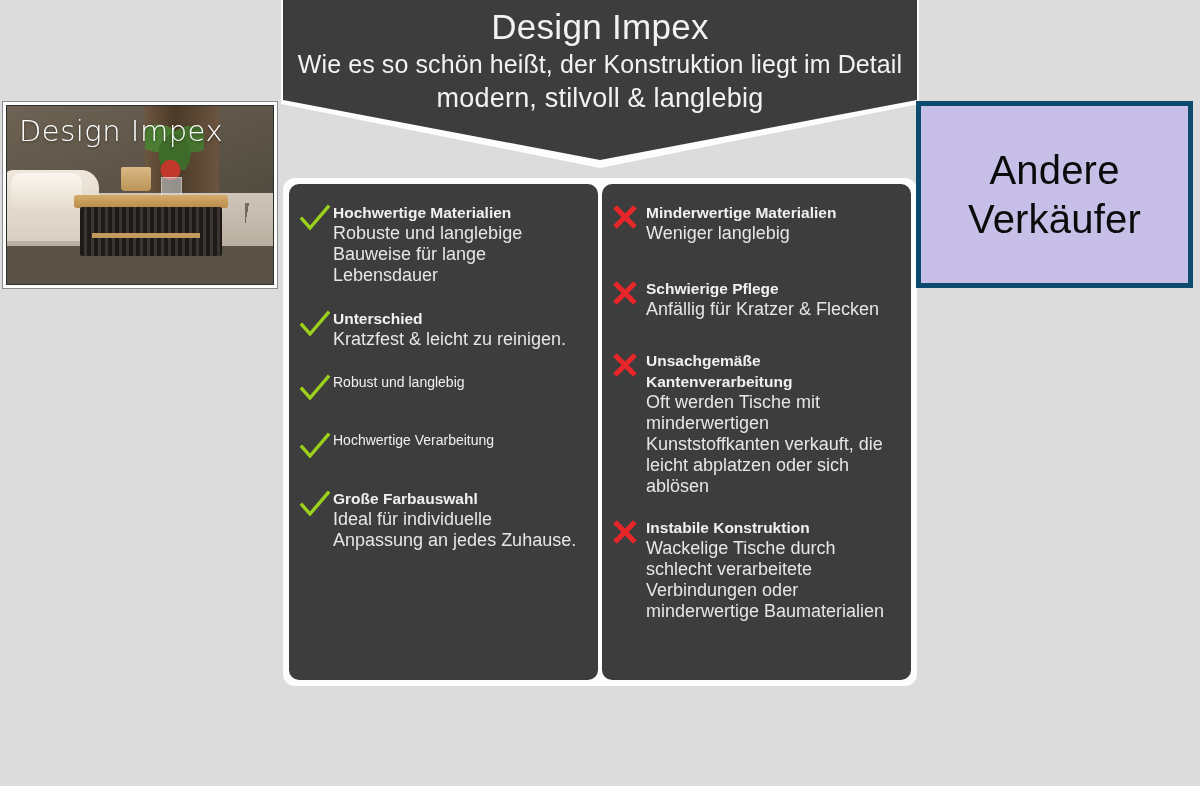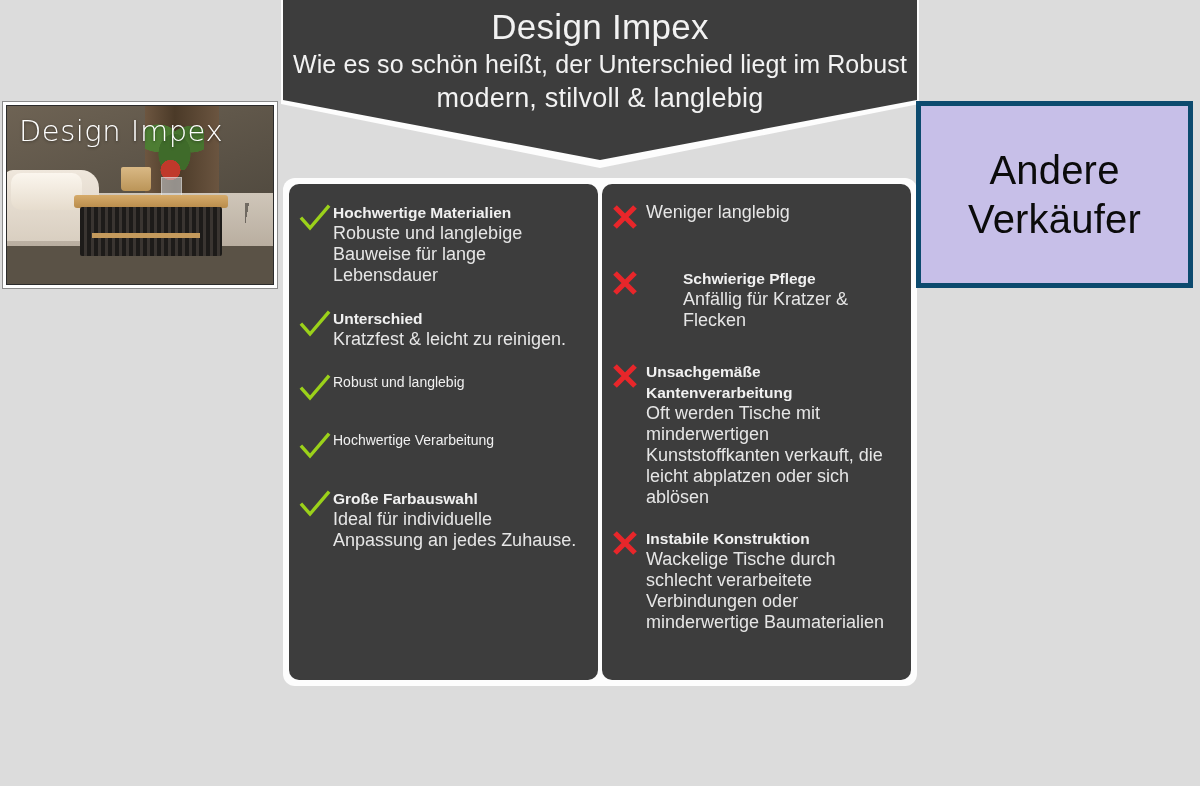--- a/index.html
+++ b/index.html
@@ -158,21 +158,21 @@
   #panel-pros .item{margin-bottom:22px;}
   #panel-pros .item.tight{margin-bottom:26px;}
   #panel-cons .item{margin-bottom:20px;}
 </style>
 </head>
 <body>
 
 <div id="header-shadow"></div>
 <div id="header-banner">
   <div id="header-title">Design Impex</div>
-  <div id="header-sub1">Wie es so schön heißt, der Unterschied liegt im Robust</div>
+  <div id="header-sub1">Wie es so schön heißt, der Konstruktion liegt im Detail</div>
   <div id="header-sub2">modern, stilvoll &amp; langlebig</div>
 </div>
 
 <div id="product-photo-frame">
   <div id="product-photo">
     <div id="photo-sofa"></div>
     <div id="photo-plant"></div>
     <div id="photo-pot"></div>
     <div id="photo-flowers"></div>
     <div id="photo-vase"></div>
@@ -255,25 +255,26 @@
 
   <div class="panel" id="panel-cons">
 
     <div class="item">
       <span class="icon x-icon">
         <svg viewBox="0 0 26 26">
             <path d="M3 3 L23 23 M23 3 L3 23" stroke="#e8262a" stroke-width="5.2" stroke-linecap="butt"></path>
           </svg>
       </span>
       <div class="body">
+        <div class="item-title">Minderwertige Materialien</div>
         <div class="item-desc">Weniger langlebig</div>
       </div>
     </div>
 
-    <div class="item" style="margin-top:34px;gap:37px;">
+    <div class="item" style="margin-top:34px;">
       <span class="icon x-icon">
         <svg viewBox="0 0 26 26">
             <path d="M3 3 L23 23 M23 3 L3 23" stroke="#e8262a" stroke-width="5.2" stroke-linecap="butt"></path>
           </svg>
       </span>
       <div class="body">
         <div class="item-title">Schwierige Pflege</div>
         <div class="item-desc">Anfällig für Kratzer &amp; Flecken</div>
       </div>
     </div>

